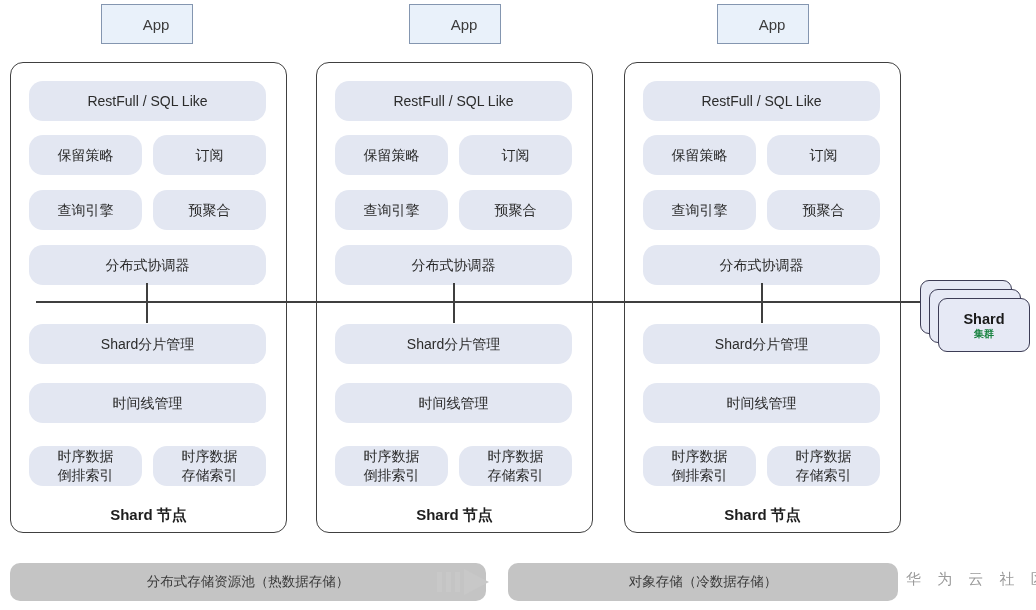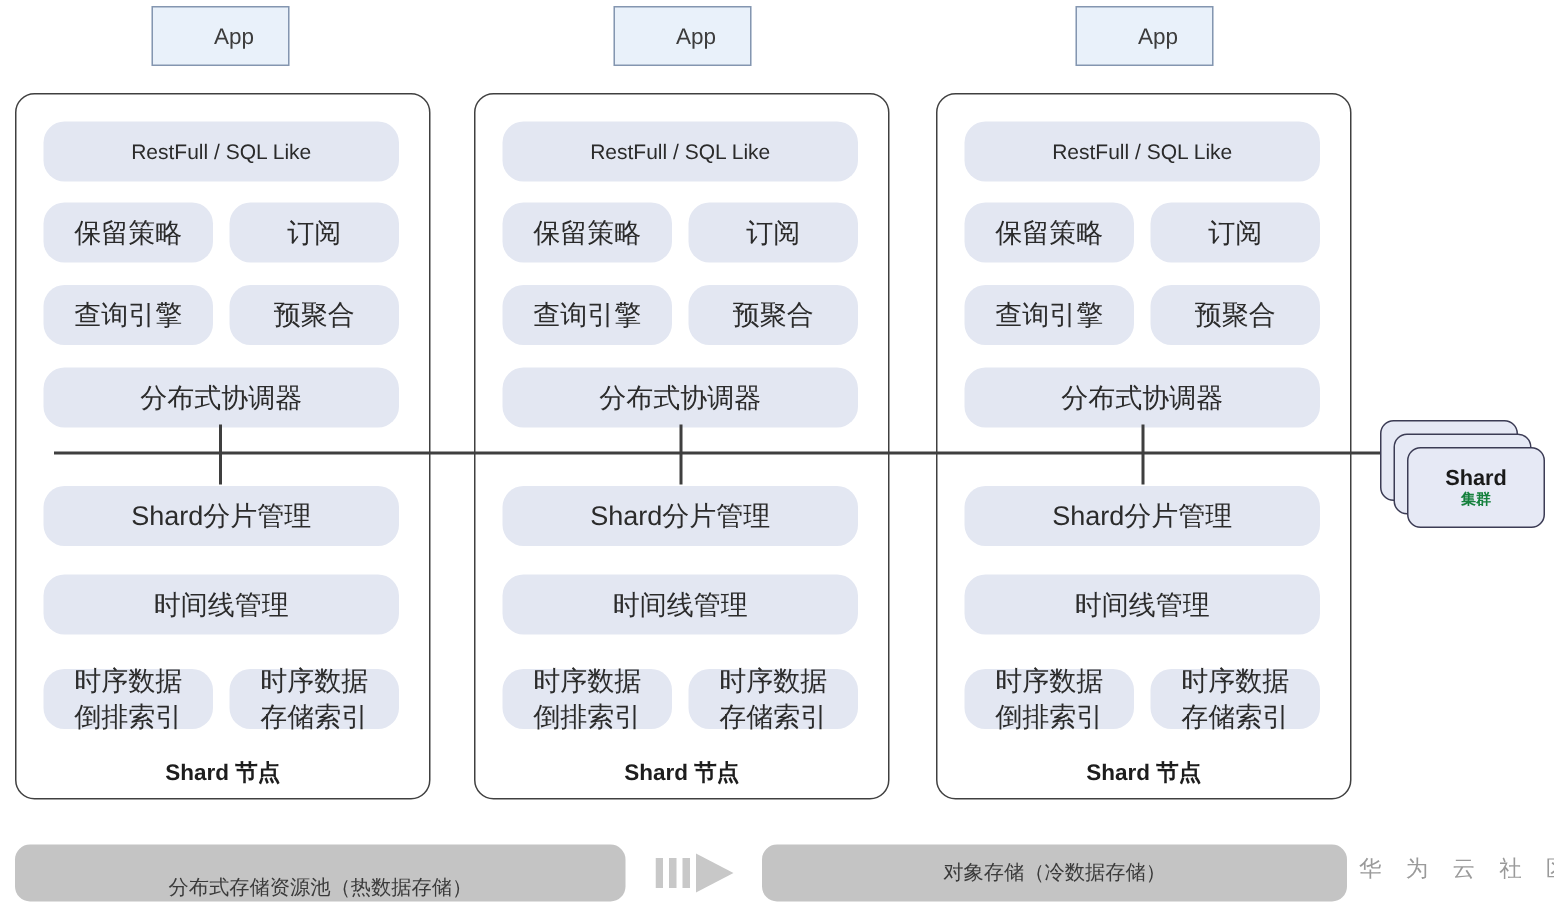--- a/index.html
+++ b/index.html
@@ -49,21 +49,21 @@
   }
 
   .pill {
     position: absolute;
     background: #e3e7f2;
     border-radius: 14px;
     display: flex;
     align-items: center;
     justify-content: center;
     text-align: center;
-    font-size: 18px;
+    font-size: 14px;
     color: #2b2b2b;
     line-height: 1.35;
     box-sizing: border-box;
   }
   .pill.wide  { left: 18px;  width: 237px; }
   .pill.halfL { left: 18px;  width: 113px; }
   .pill.halfR { left: 142px; width: 113px; }
   .pill.h40   { height: 40px; }
   .pill.h46   { height: 40px; }
 
@@ -122,21 +122,21 @@
     height: 38px;
     background: #c4c4c4;
     border-radius: 10px;
     display: flex;
     align-items: center;
     justify-content: center;
     font-size: 13.5px;
     color: #3a3a3a;
     box-sizing: border-box;
   }
-  #storage-hot  { left: 10px;  width: 407px; align-items: flex-end; }
+  #storage-hot  { left: 10px;  width: 476px; }
   #storage-cold { left: 508px; width: 390px; text-align: right; }
 
   
   .motion-arrow {
     position: absolute;
     left: 437px;
     top: 566px;
     width: 62px;
     height: 32px;
   }

